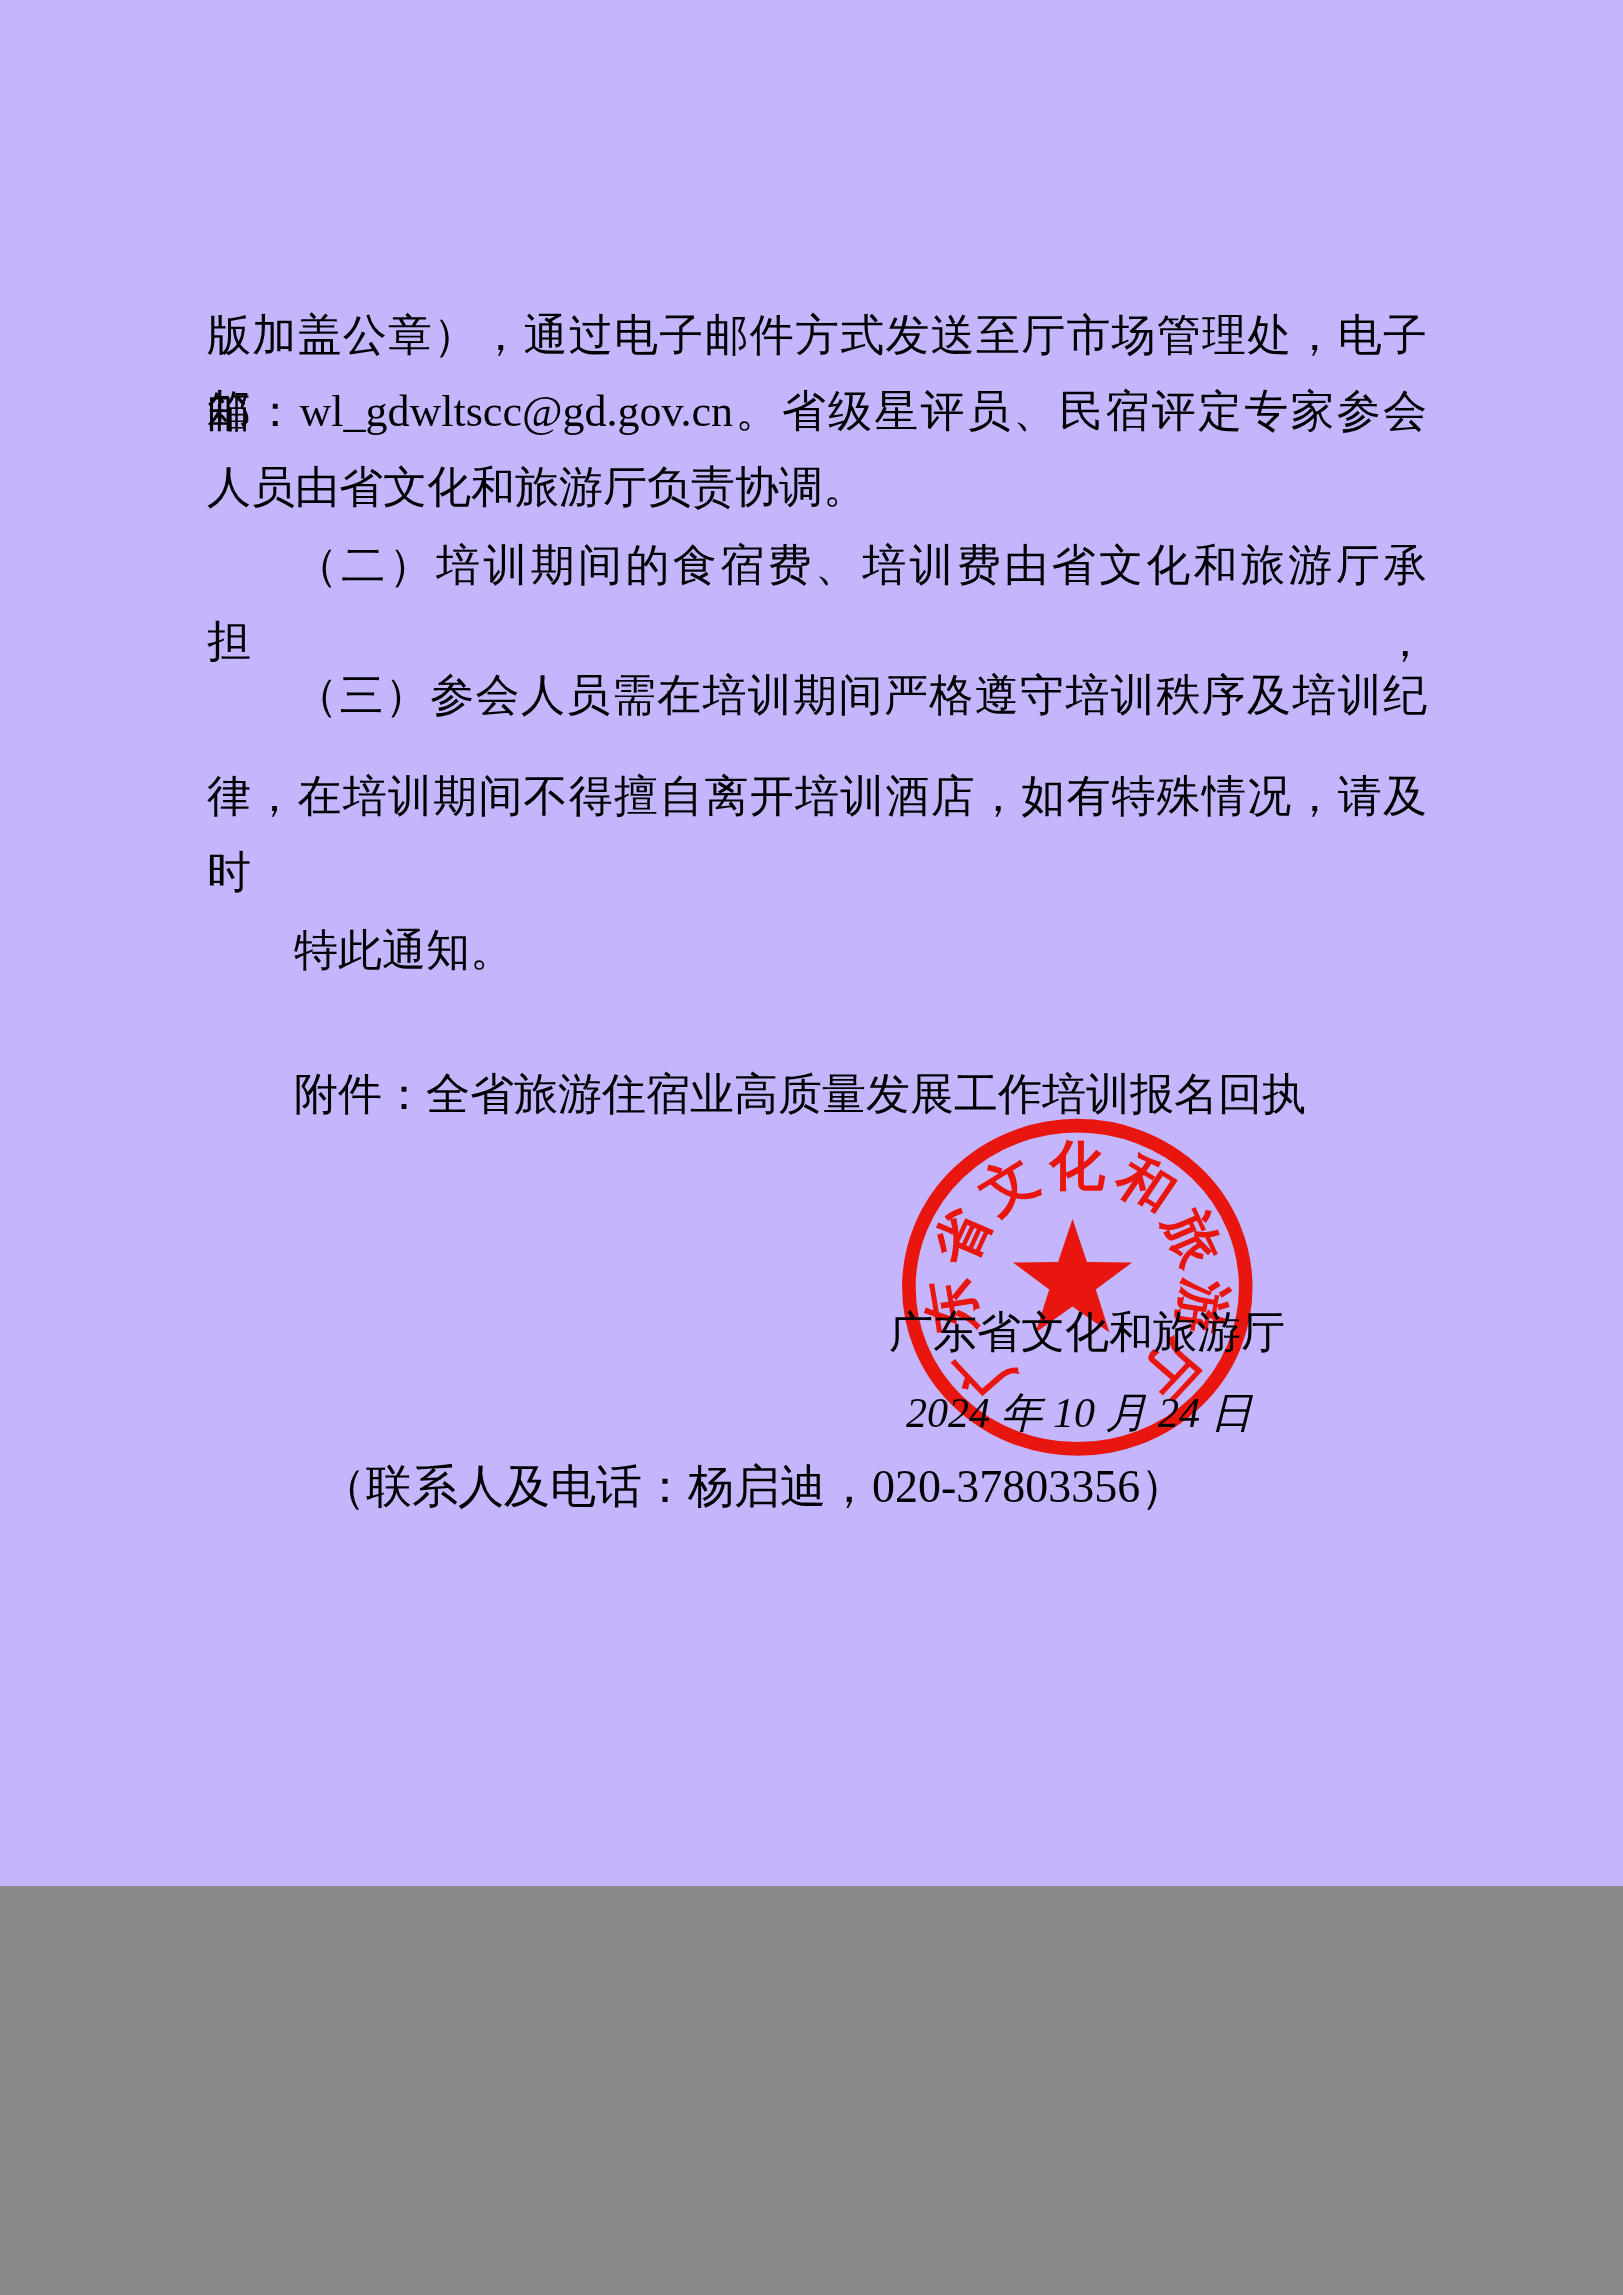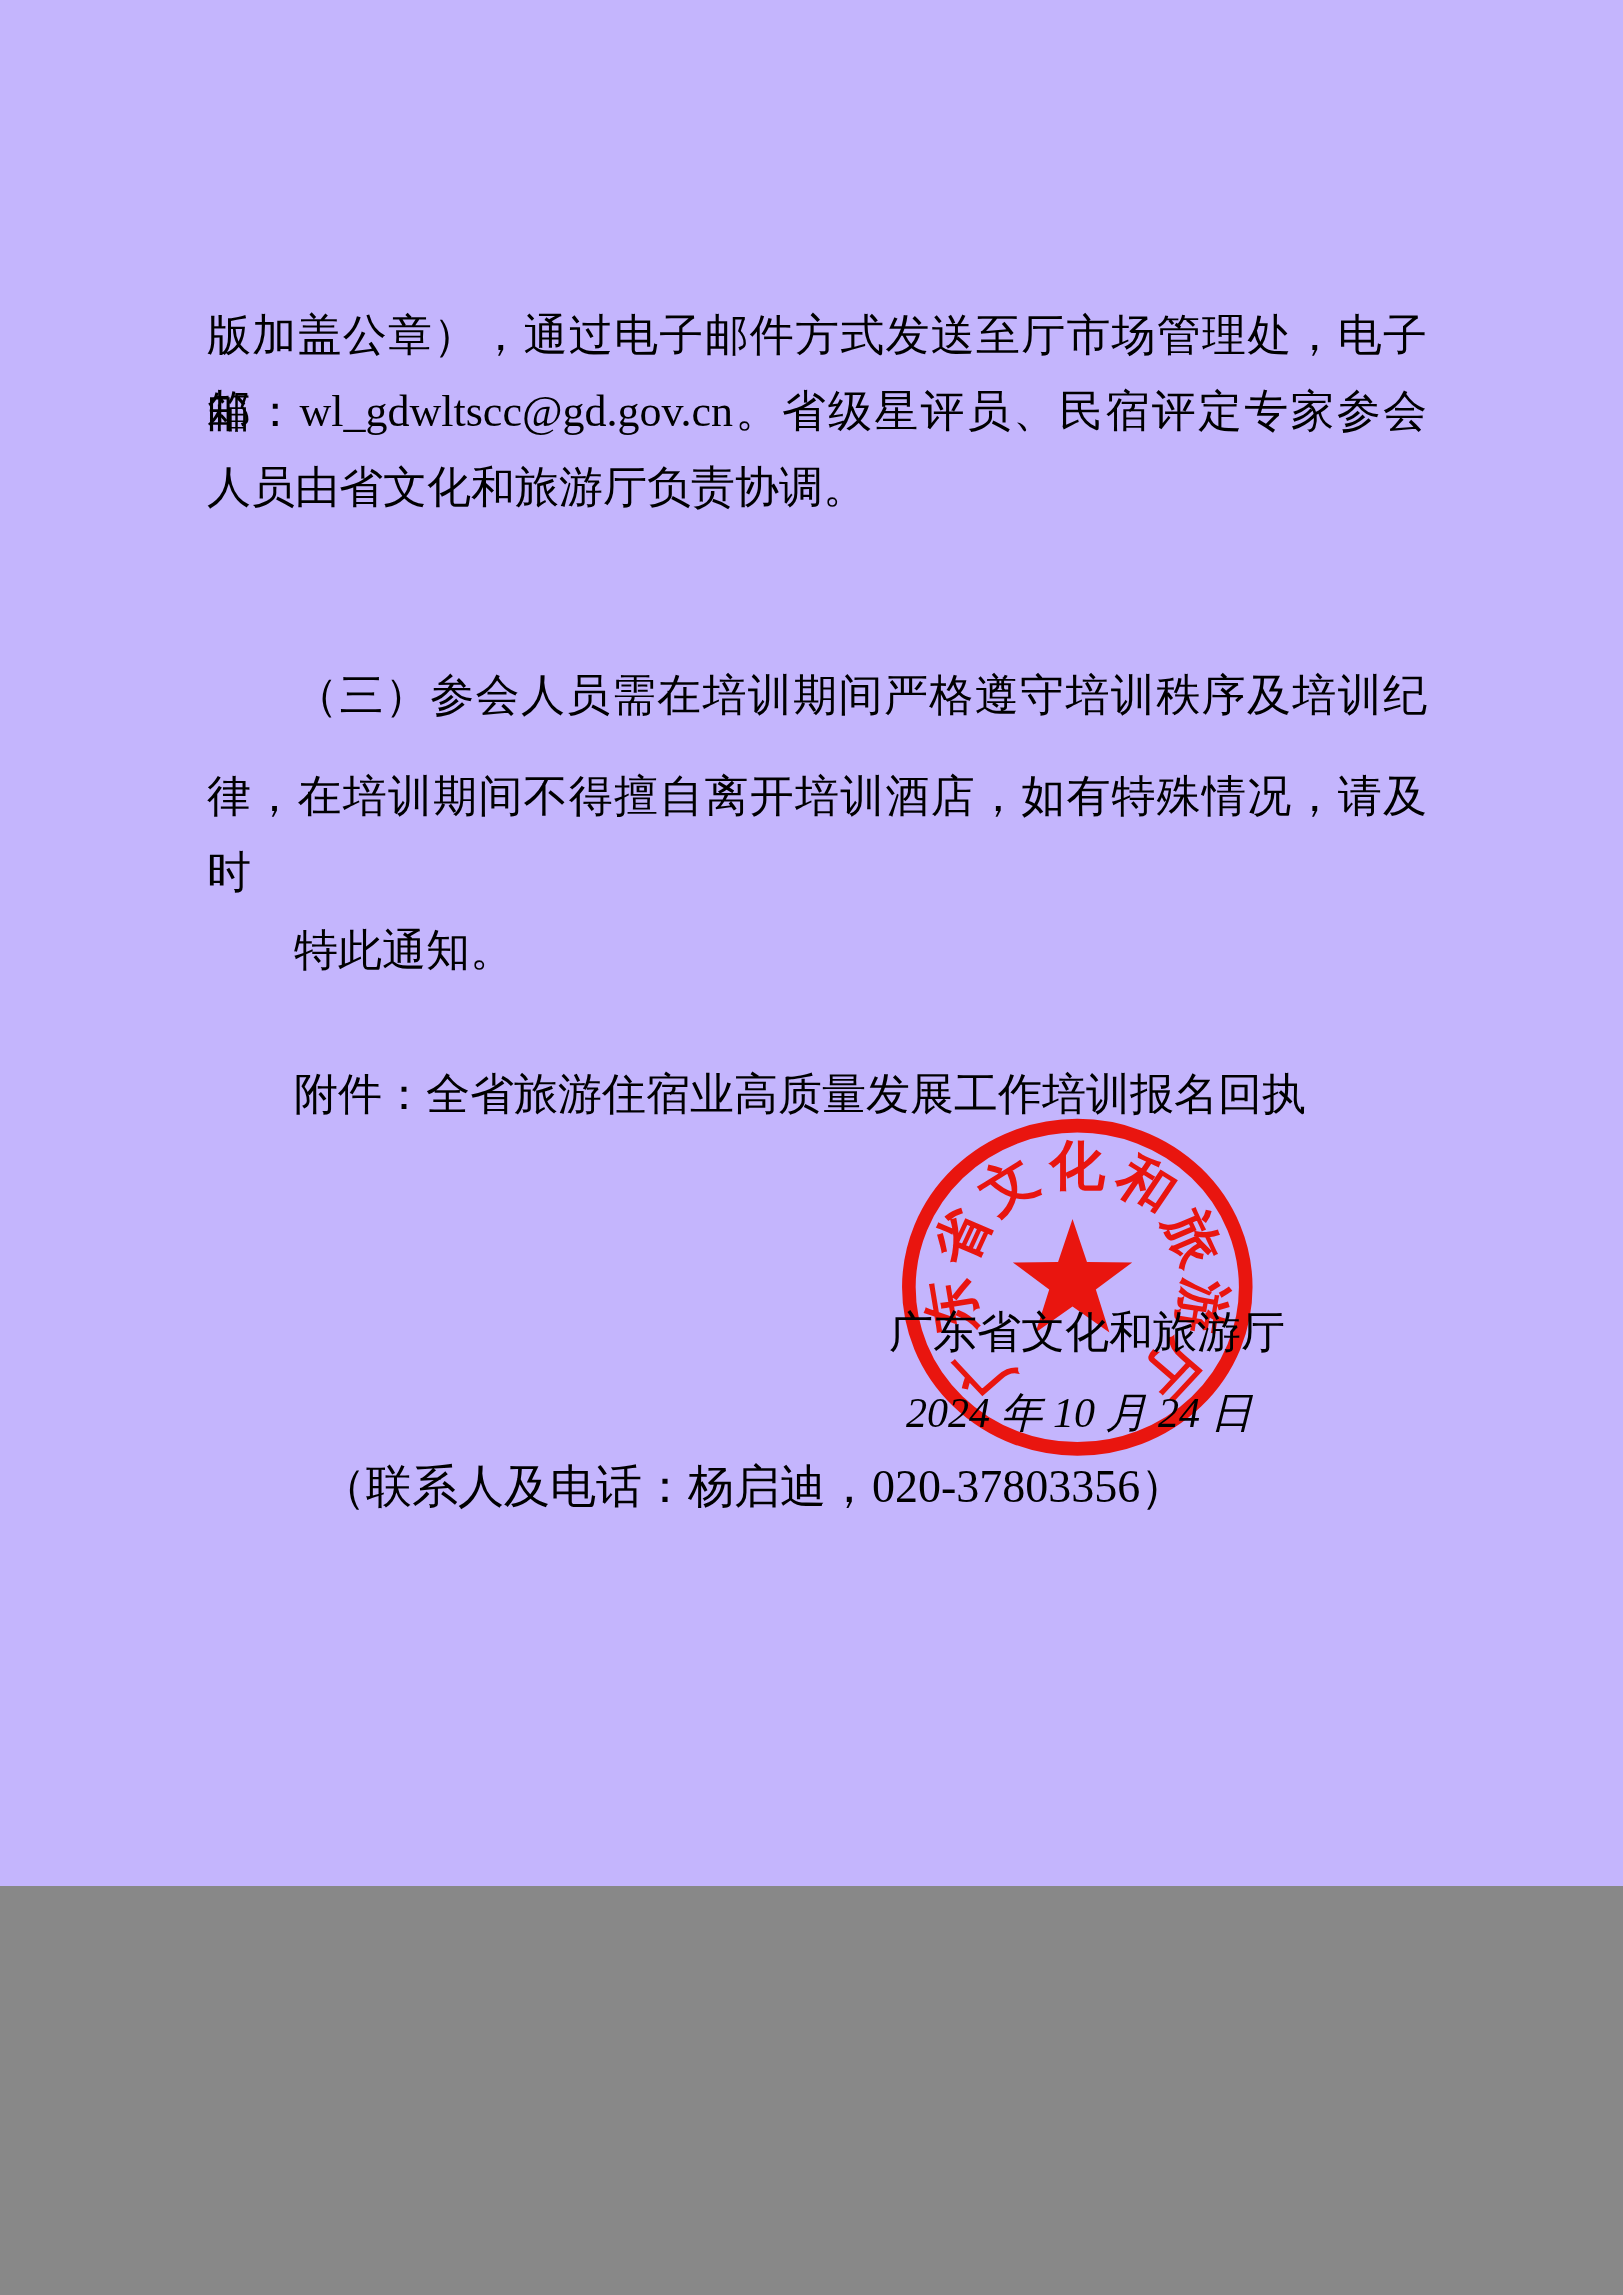--- a/index.html
+++ b/index.html
@@ -59,20 +59,21 @@
   }
 </style>
 </head>
 <body>
 
 <div class="page">
 
   <div class="bodyline justify" style="top:298px">版加盖公章），通过电子邮件方式发送至厅市场管理处，电子邮</div>
   <div class="bodyline justify" style="top:374px">箱：wl_gdwltscc@gd.gov.cn。省级星评员、民宿评定专家参会</div>
   <div class="bodyline" style="top:450px">人员由省文化和旅游厅负责协调。</div>
+  <div class="bodyline justify indent2" style="top:528px">（二）培训期间的食宿费、培训费由省文化和旅游厅承担，</div>
   <div class="bodyline justify indent2" style="top:658px">（三）参会人员需在培训期间严格遵守培训秩序及培训纪</div>
   <div class="bodyline justify" style="top:759px">律，在培训期间不得擅自离开培训酒店，如有特殊情况，请及时</div>
   <div class="bodyline indent2" style="top:913px">特此通知。</div>
 
   <div class="bodyline indent2" style="top:1057px">附件：全省旅游住宿业高质量发展工作培训报名回执</div>
 
   <svg class="seal-svg" width="372" height="358" viewBox="0 0 545 525">
     <ellipse cx="270" cy="260" rx="247" ry="237" fill="none" stroke="#e9150f" stroke-width="20"></ellipse>
 
     <polygon fill="#e9150f" transform="translate(263,252)" points="0,-92 21.2,-29.1 87.5,-28.4 34.2,11.1 54.1,74.4 0,36 -54.1,74.4 -34.2,11.1 -87.5,-28.4 -21.2,-29.1"></polygon>

